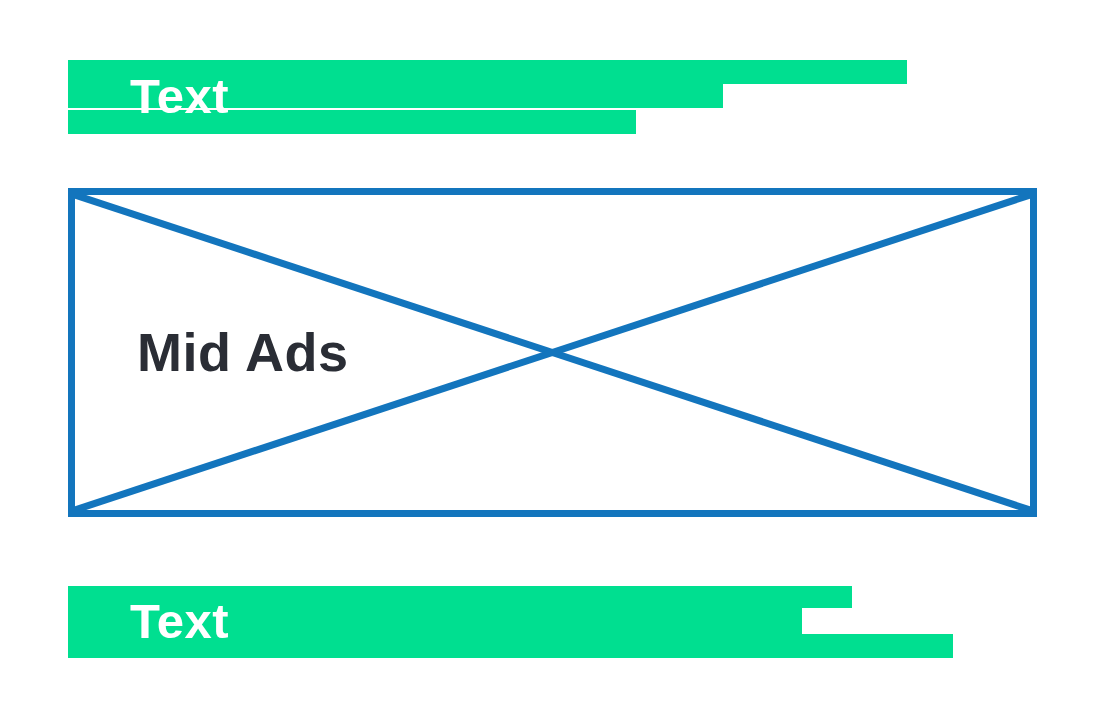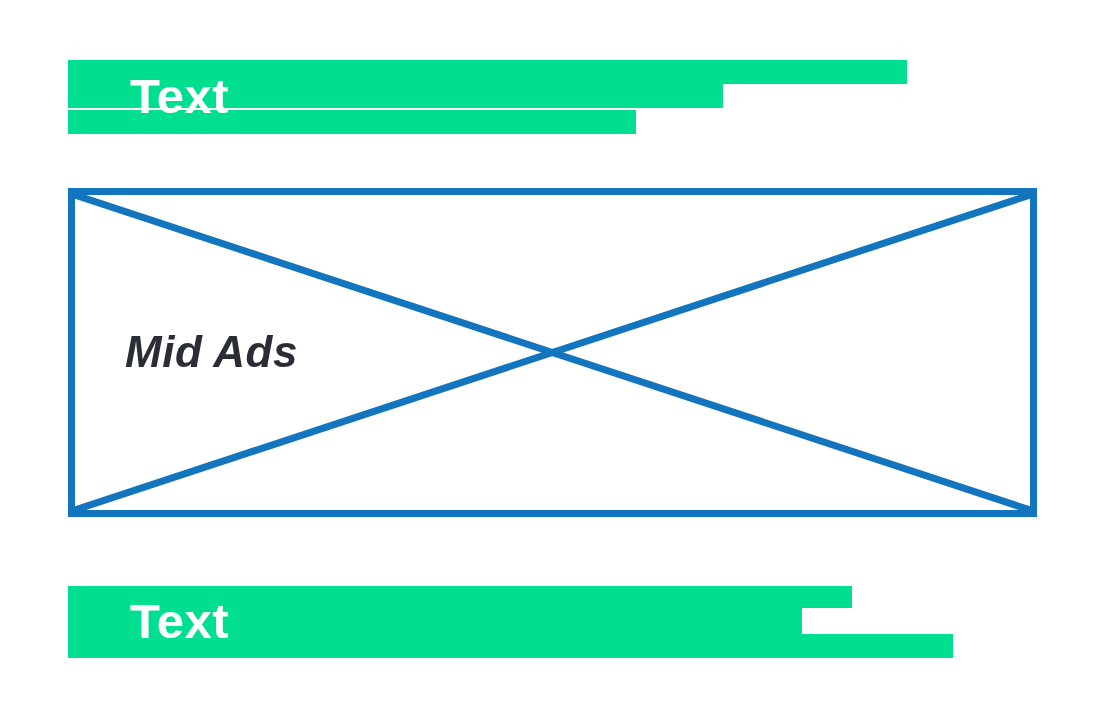--- a/index.html
+++ b/index.html
@@ -64,33 +64,32 @@
     width: 100%;
     height: 100%;
     display: block;
   }
   .ad-box svg.cross line {
     stroke: var(--box-border);
     stroke-width: 7;
   }
   .ad-title {
     position: absolute;
-    left: 50px;
+    left: 62px;
     top: 50%;
     transform: translateY(-52%);
     color: var(--text-dark);
-    font-size: 44px;
+    font-size: 54px;
     font-weight: 700;
     line-height: 1;
     letter-spacing: 0.5px;
     white-space: nowrap;
     background: var(--background);
     padding: 0 8px;
     margin-left: -8px;
-    font-style: italic;
   }
   .ad-link {
     position: absolute;
     right: 52px;
     top: 50%;
     transform: translateY(-52%);
     color: var(--link-blue);
     font-size: 50px;
     font-weight: 700;
     line-height: 1;

